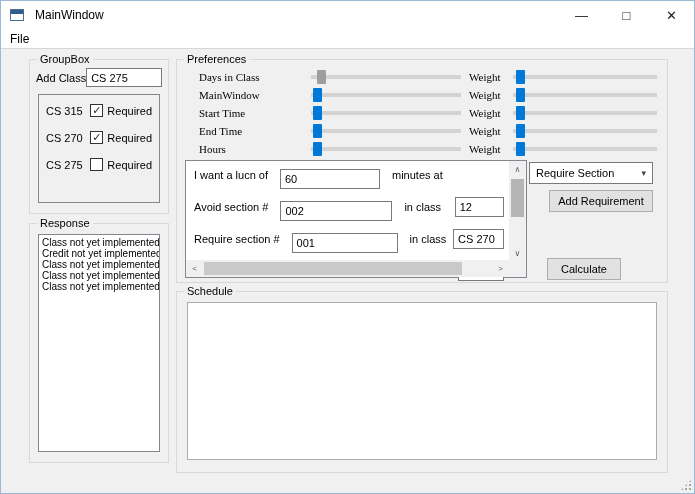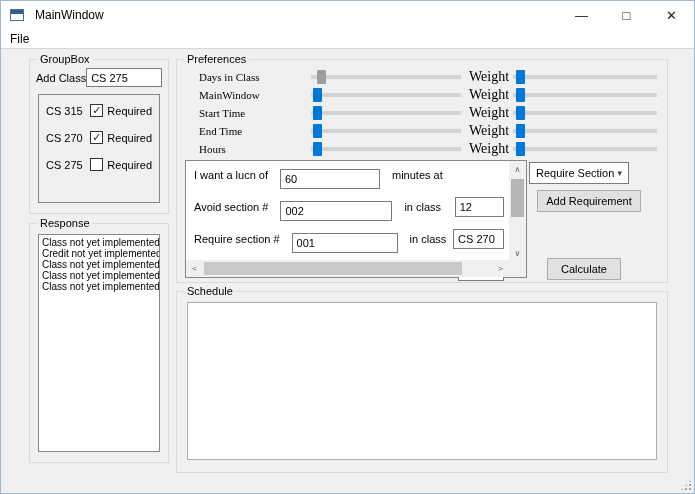--- a/index.html
+++ b/index.html
@@ -109,21 +109,21 @@
   .weight-slider { flex: 1; }
   .track {
     position: absolute; left: 0; right: 0; top: 5px; height: 4px;
     background: #d3d3d3;
   }
   .thumb {
     position: absolute; top: 0; width: 9px; height: 14px;
     background: #0078d7; border-radius: 1px;
   }
   .thumb-gray { background: #9e9e9e; }
-  .weight-label { width: 44px; font-size: 14px; }
+  .weight-label { width: 44px; font-size: 11px; }
   
   .scroll-area {
     position: absolute; left: 8px; top: 100px; width: 342px; height: 118px;
     background: #fff; border: 1px solid #828790;
   }
   .req-row {
     position: absolute; left: 8px; right: 22px; height: 20px;
     display: flex; align-items: flex-start; gap: 12px; white-space: nowrap;
   }
   .req-input { height: 20px; }
@@ -150,33 +150,33 @@
     position: absolute; left: 2px; right: 2px; top: 18px; height: 38px;
     background: #b5b5b5;
   }
   .sb-thumb-h {
     position: absolute; top: 2px; bottom: 2px; left: 18px; width: 258px;
     background: #c9c9c9;
   }
   .sb-corner { position: absolute; right: 0; bottom: 0; width: 17px; height: 17px; background: #f0f0f0; }
   
   .combo {
-    position: absolute; left: 352px; top: 102px; width: 100px; height: 22px;
+    position: absolute; left: 352px; top: 102px; width: 124px; height: 22px;
     background: #fff; border: 1px solid #7a7a7a;
     display: flex; align-items: center; justify-content: space-between;
     padding: 0 6px; font-size: 11px;
   }
   .combo-arrow { color: #444; font-size: 9px; }
   .btn {
     position: absolute; height: 22px;
     background: #e1e1e1; border: 1px solid #adadad;
     font-size: 11px; font-family: "Liberation Sans", sans-serif;
     display: flex; align-items: center; justify-content: center;
   }
-  .btn-addreq { left: 360px; top: 130px; width: 104px; }
+  .btn-addreq { left: 372px; top: 130px; width: 104px; }
   .btn-calc  { left: 370px; top: 198px; width: 74px; }
   
   .schedule-box {
     position: absolute; left: 10px; right: 10px; top: 10px; bottom: 12px;
     background: #fff; border: 1px solid #abadb3;
   }
   
   .resize-grip {
     position: absolute; right: 2px; bottom: 2px; width: 12px; height: 12px;
     background-image: radial-gradient(#a6a6a6 1px, transparent 1.4px);

